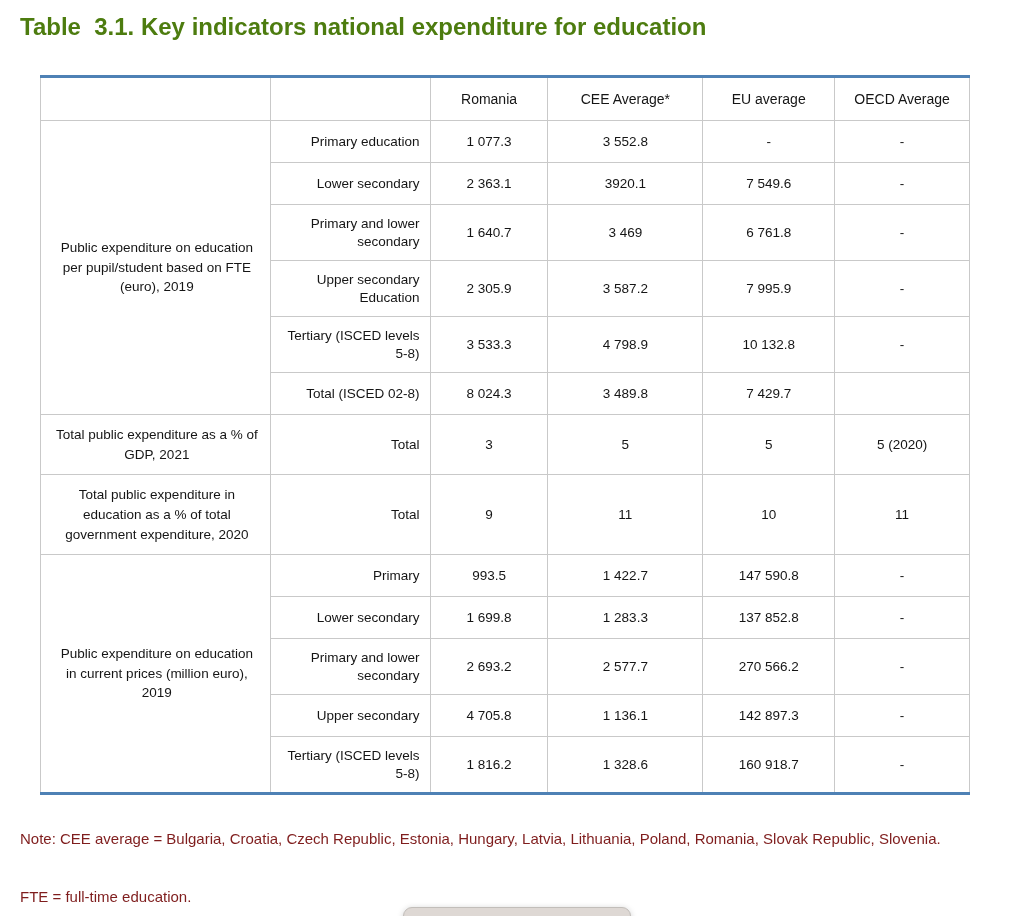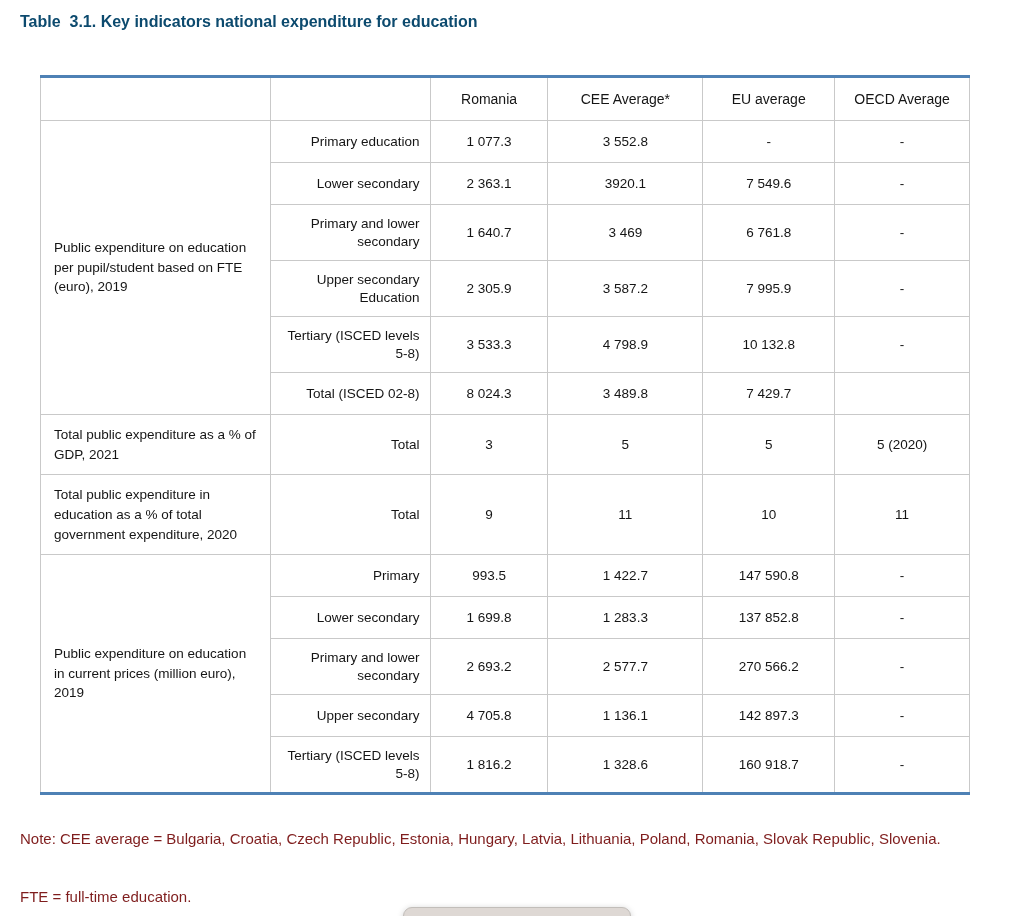--- a/index.html
+++ b/index.html
@@ -6,23 +6,23 @@
   html, body {
     width: 1024px; height: 916px;
     background: #ffffff;
     overflow: hidden;
     font-family: "Liberation Sans", sans-serif;
     position: relative;
   }
   .doc-title {
     position: absolute;
     left: 20px; top: 13px;
-    font-size: 16px;
+    font-size: 24px;
     font-weight: bold;
-    color: #0c4a6e;
+    color: #4d7c0f;
     white-space: pre-wrap;
     letter-spacing: 0px;
   }
   .table-wrap {
     position: absolute;
     left: 40px; top: 75px;
     width: 930px;
   }
   table.indicators {
     border-collapse: collapse;
@@ -37,21 +37,21 @@
     font-weight: normal;
     background: #ffffff;
   }
   table.indicators thead th {
     height: 44px;
     text-align: center;
     font-size: 14px;
     vertical-align: middle;
   }
   td.group-label {
-    text-align: left;
+    text-align: center;
     vertical-align: middle;
     padding: 10px 10px 10px 13px;
     line-height: 1.45;
   }
   td.sub-label {
     text-align: right;
     vertical-align: middle;
     padding: 10px 10px 10px 13px;
     line-height: 1.3;
     height: 42px;

